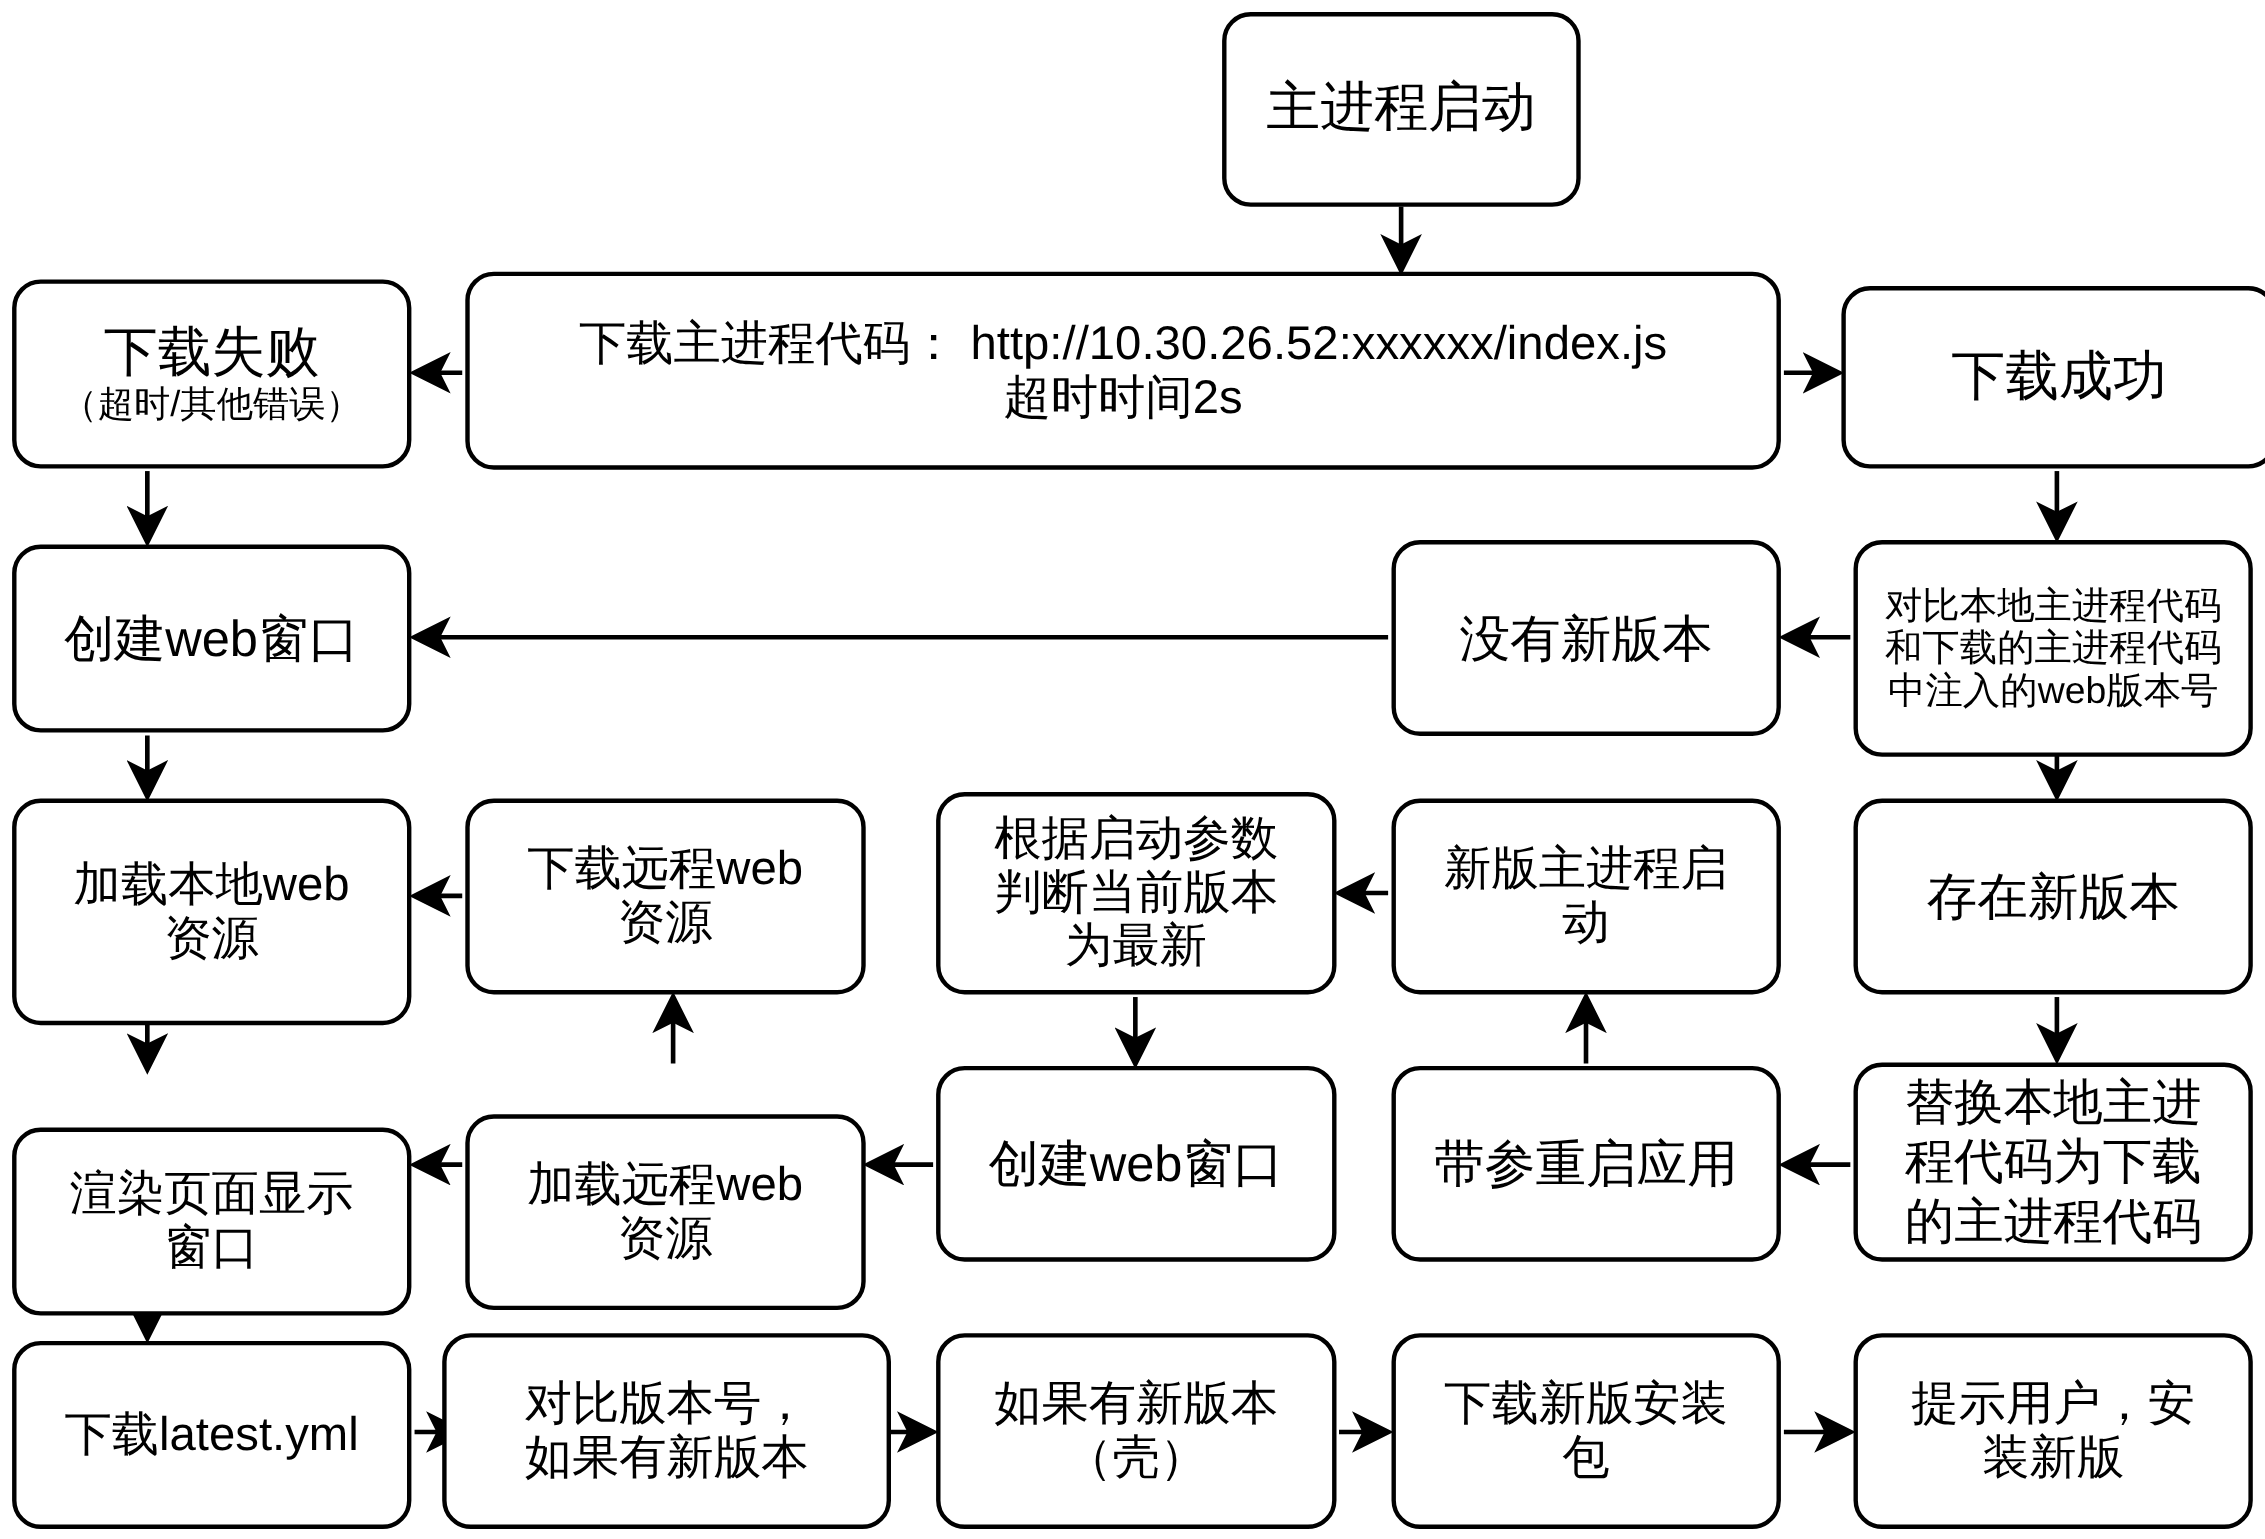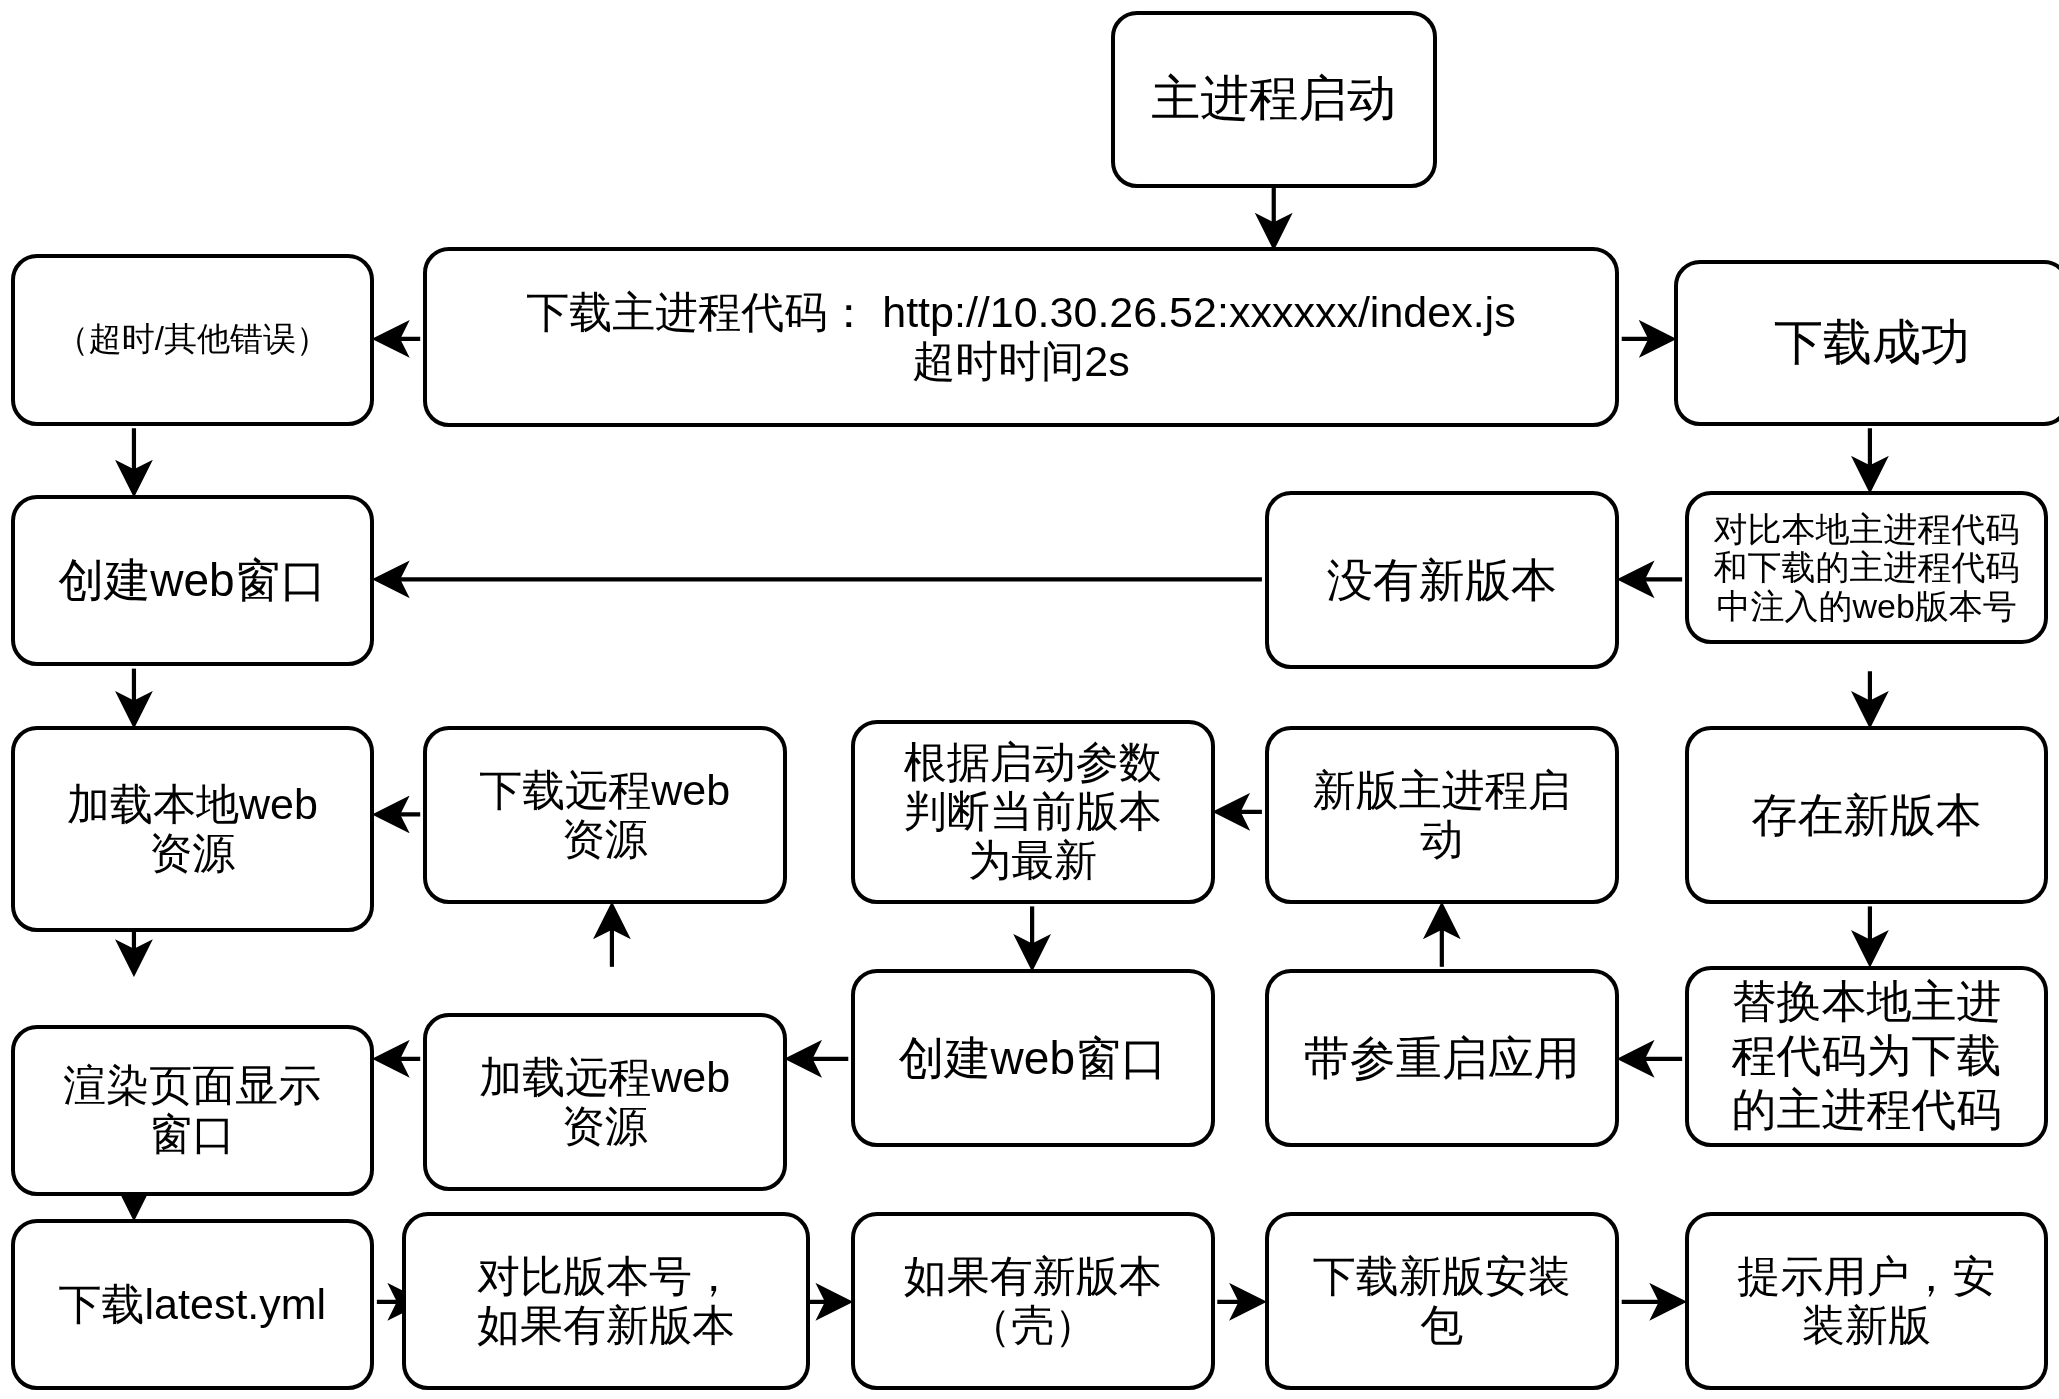--- a/index.html
+++ b/index.html
@@ -125,20 +125,21 @@
     </g>
   </svg>
   <div id="nodes">
       <div class="node fs-xl" style="left: 1110.91px; top: 10.5089px; width: 325.658px; height: 177.338px;">
         <div style="width: 100%;">
           <span class="label">主进程启动</span>
         </div>
       </div>
       <div class="node fs-xl" style="left: 10.5051px; top: 253.528px; width: 363.739px; height: 172.084px;">
         <div style="width: 100%;">
+          <span class="label">下载失败</span>
           <span class="sub">（超时/其他错误）</span>
         </div>
       </div>
       <div class="node fs-md" style="left: 422.83px; top: 246.96px; width: 1196.27px; height: 179.965px;">
         <div style="width: 100%;">
           <span class="label">下载主进程代码： http://10.30.26.52:xxxxxx/index.js
 超时时间2s</span>
         </div>
       </div>
       <div class="node fs-xl" style="left: 1674.25px; top: 260.096px; width: 395.254px; height: 165.515px;">
@@ -149,21 +150,21 @@
       <div class="node fs-lg" style="left: 10.5051px; top: 495.233px; width: 363.739px; height: 170.77px;">
         <div style="width: 100%;">
           <span class="label">创建web窗口</span>
         </div>
       </div>
       <div class="node fs-lg" style="left: 1264.55px; top: 491.292px; width: 354.547px; height: 177.338px;">
         <div style="width: 100%;">
           <span class="label">没有新版本</span>
         </div>
       </div>
-      <div class="node fs-xs" style="left: 1684.76px; top: 491.292px; width: 363.739px; height: 153px;">
+      <div class="node fs-xs" style="left: 1684.76px; top: 491.292px; width: 363.739px; height: 197px;">
         <div style="width: 100%;">
           <span class="label">对比本地主进程代码
 和下载的主进程代码
 中注入的web版本号</span>
         </div>
       </div>
       <div class="node fs-md" style="left: 10.5051px; top: 726.429px; width: 363.739px; height: 206px;">
         <div style="width: 100%;">
           <span class="label">加载本地web
 资源</span>

